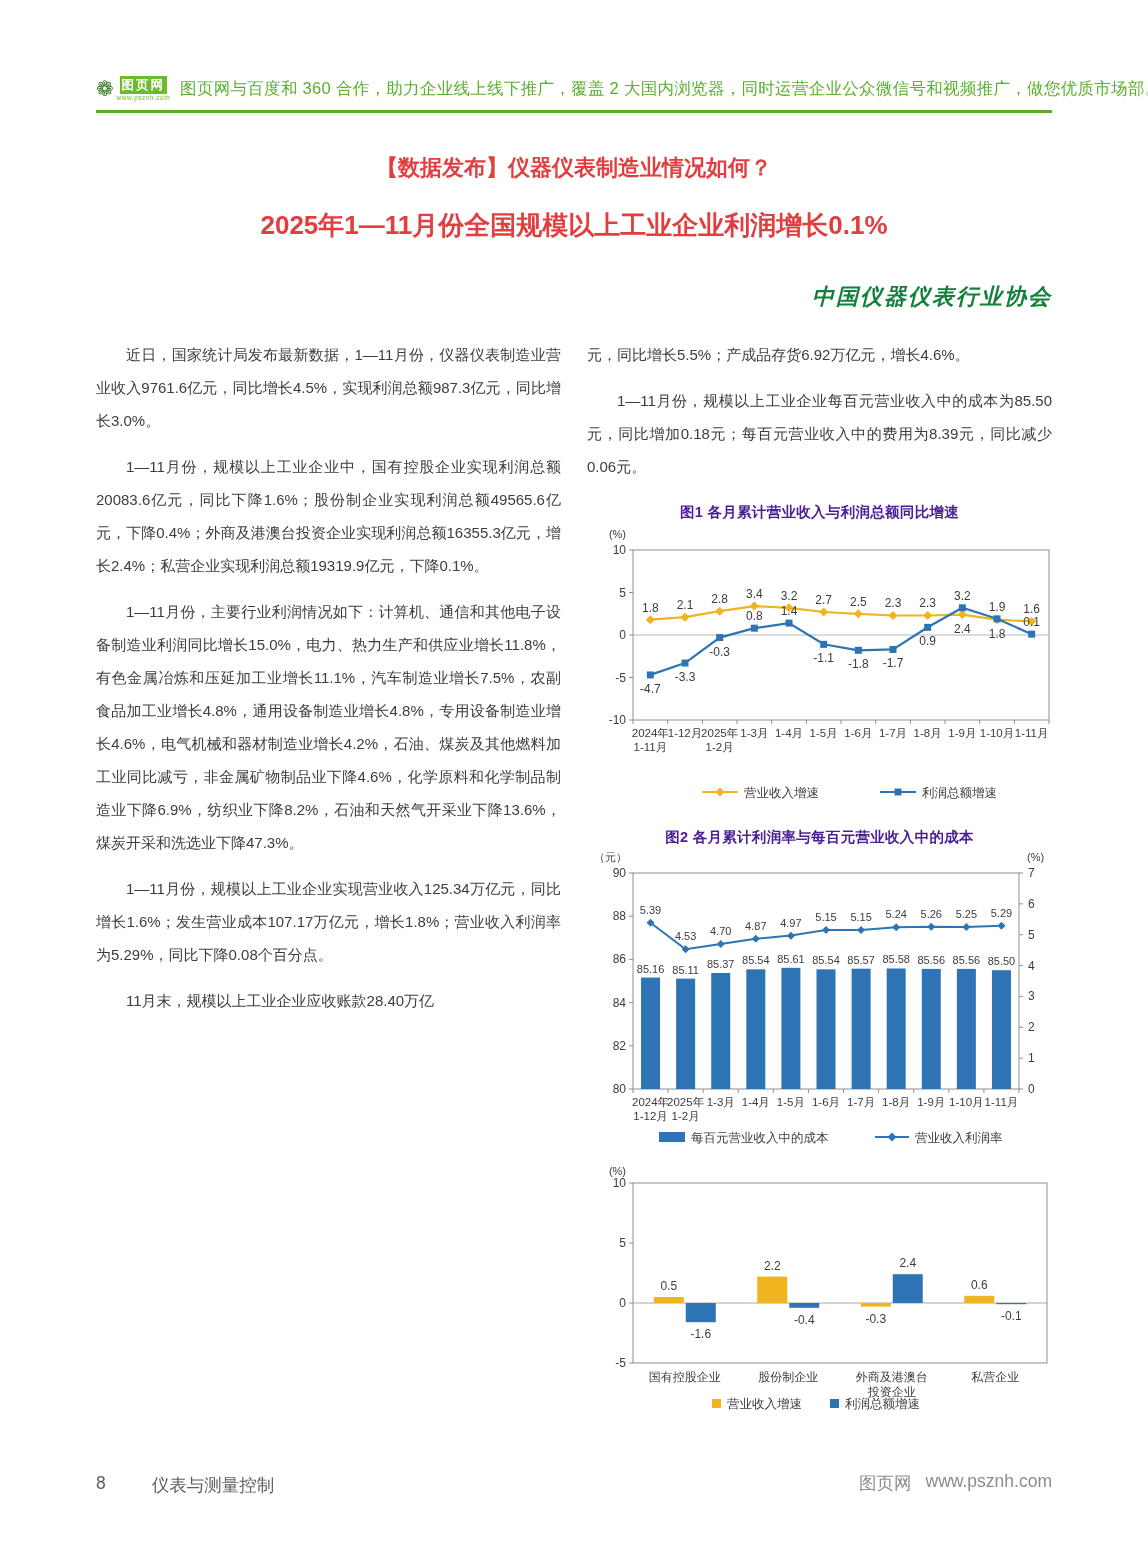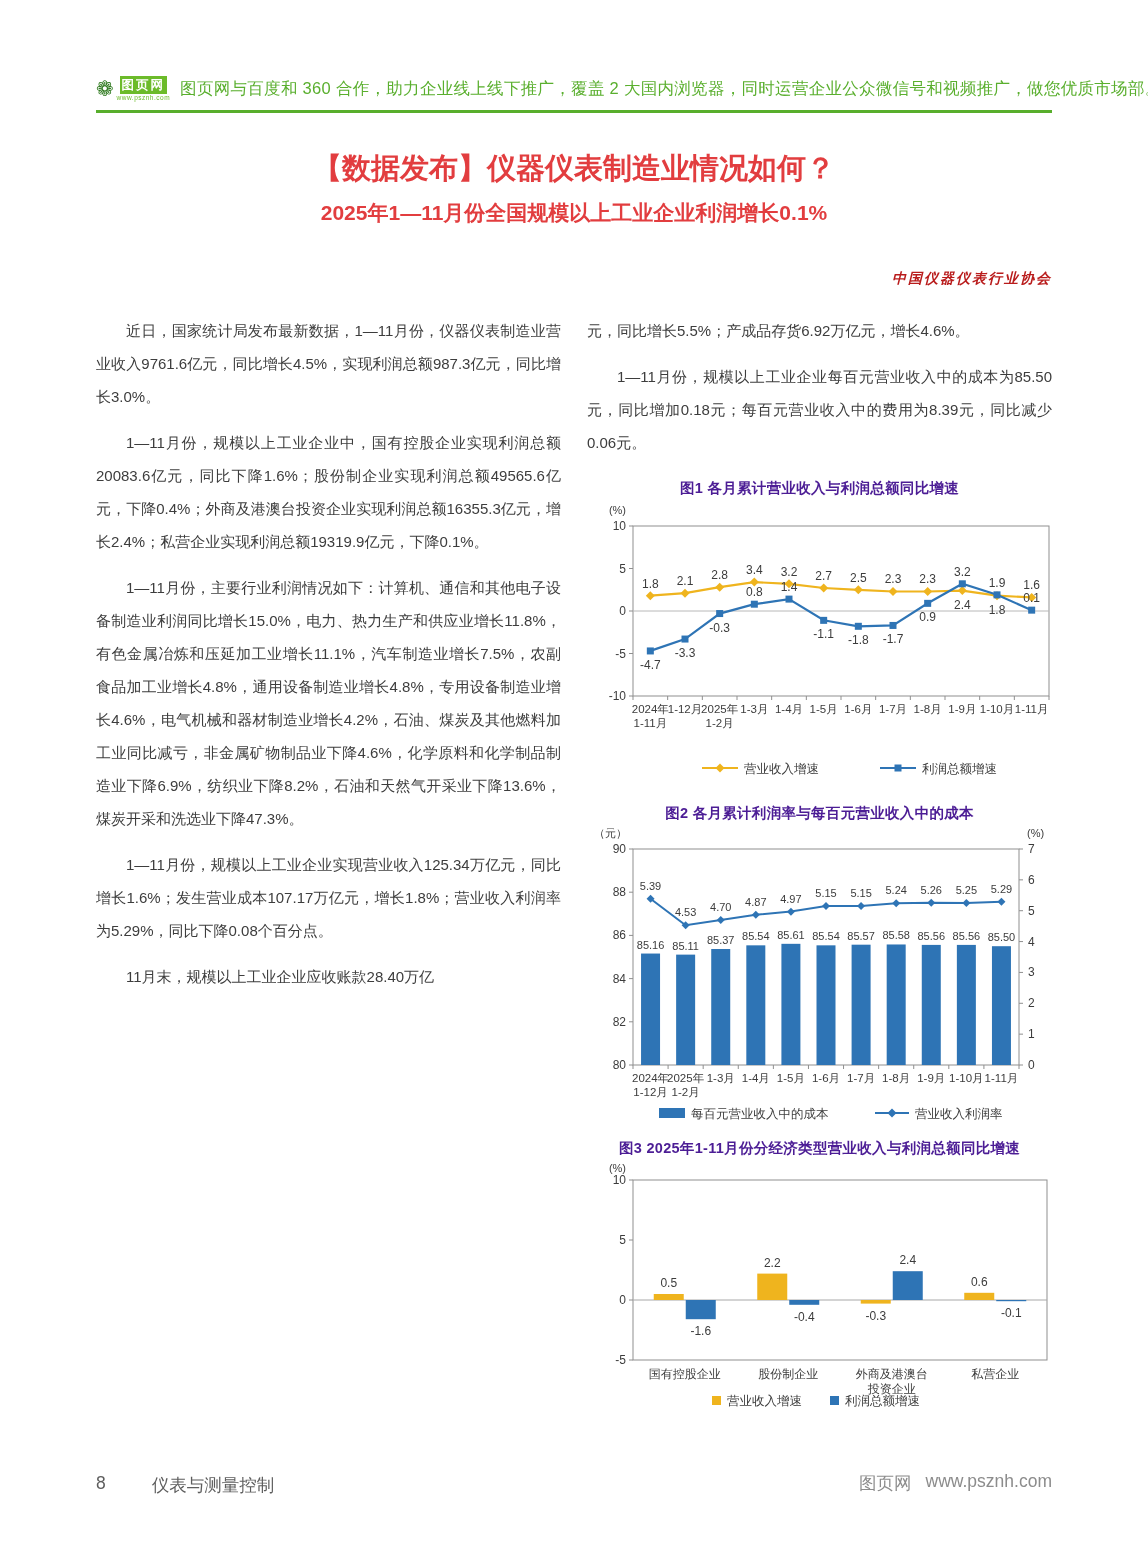--- a/index.html
+++ b/index.html
@@ -12,23 +12,23 @@
   .banner{display:flex;align-items:center;gap:10px;border-bottom:3px solid #58ae2c;padding-bottom:9px;}
   .logo{display:flex;align-items:center;gap:3px;}
   .logo-flower{color:#2f7a1f;font-size:21px;line-height:20px;}
   .logo-stack{display:flex;flex-direction:column;align-items:center;}
   .logo-tiles{display:flex;gap:1px;}
   .logo-tile{background:#6cbb2a;color:#fff;font-weight:bold;font-size:12.5px;line-height:16px;padding:1px 2px;letter-spacing:2px;}
   .logo-url{font-size:6.5px;color:#6cbb2a;line-height:7px;letter-spacing:.5px;}
   .banner-text{color:#5aaf2e;font-size:16.5px;letter-spacing:.3px;white-space:nowrap;}
   
   .title-block{margin-top:38px;text-align:center;font-weight:bold;color:#e23d3f;}
-  .title-line1{font-size:29px;line-height:34px;}
-  .title-line2{font-size:21px;line-height:34px;margin-top:11px;}
-  .byline{margin-top:40px;text-align:right;font-family:"Liberation Serif","DejaVu Serif",serif;font-style:italic;font-weight:bold;font-size:14px;color:#b91c1c;letter-spacing:2px;}
+  .title-line1{font-size:22px;line-height:34px;}
+  .title-line2{font-size:26px;line-height:34px;margin-top:23px;}
+  .byline{margin-top:40px;text-align:right;font-family:"Liberation Serif","DejaVu Serif",serif;font-style:italic;font-weight:bold;font-size:22px;color:#15803d;letter-spacing:2px;}
   
   .columns{display:flex;gap:26px;margin-top:26px;}
   .col{flex:1;min-width:0;}
   .col p{font-size:15px;line-height:33px;text-align:justify;text-indent:2em;margin:0 0 13px 0;}
   .col p.no-indent{text-indent:0;}
   
   .chart-block{margin-top:12px;}
   .chart-block.first{margin-top:20px;}
   .chart-title{font-size:14.5px;font-weight:bold;color:#4c1d95;text-align:center;margin-bottom:2px;letter-spacing:.3px;}
   .chart-block svg{display:block;}
@@ -282,21 +282,20 @@
             <text x="414.4545454545455" y="67.7657142857143" font-size="11" text-anchor="middle" fill="#3c3c3c" font-family="&quot;Liberation Sans&quot;,&quot;DejaVu Sans&quot;,sans-serif" font-weight="normal">5.29</text>
             <rect x="72" y="283" width="26" height="10" fill="#2e74b5"></rect>
             <text x="104" y="292.5" font-size="12.5" text-anchor="start" fill="#3c3c3c" font-family="&quot;Liberation Sans&quot;,&quot;DejaVu Sans&quot;,sans-serif" font-weight="normal">每百元营业收入中的成本</text>
             <line x1="288" y1="288" x2="322" y2="288" stroke="#2e74b5" stroke-width="2"></line>
             <path d="M305 283.5L309.5 288L305 292.5L300.5 288Z" fill="#2e74b5"></path>
             <text x="328" y="292.5" font-size="12.5" text-anchor="start" fill="#3c3c3c" font-family="&quot;Liberation Sans&quot;,&quot;DejaVu Sans&quot;,sans-serif" font-weight="normal">营业收入利润率</text>
           </svg>
       </div>
 
       <div class="chart-block">
-        <div class="chart-title">图3 2025年1-11月份分经济类型营业收入与利润总额同比增速</div>
         <svg id="fig3" width="470" height="262" viewBox="0 0 470 262">
             <rect x="46" y="20" width="414" height="180" fill="none" stroke="#8f8f8f" stroke-width="1"></rect>
             <line x1="46" y1="140" x2="460" y2="140" stroke="#a8a8a8" stroke-width="1"></line>
             <text x="39" y="12" font-size="11" text-anchor="end" fill="#3c3c3c" font-family="&quot;Liberation Sans&quot;,&quot;DejaVu Sans&quot;,sans-serif" font-weight="normal">(%)</text>
             <line x1="42" y1="20" x2="46" y2="20" stroke="#8f8f8f" stroke-width="1"></line>
             <text x="39" y="24" font-size="12" text-anchor="end" fill="#3c3c3c" font-family="&quot;Liberation Sans&quot;,&quot;DejaVu Sans&quot;,sans-serif" font-weight="normal">10</text>
             <line x1="42" y1="80" x2="46" y2="80" stroke="#8f8f8f" stroke-width="1"></line>
             <text x="39" y="84" font-size="12" text-anchor="end" fill="#3c3c3c" font-family="&quot;Liberation Sans&quot;,&quot;DejaVu Sans&quot;,sans-serif" font-weight="normal">5</text>
             <line x1="42" y1="140" x2="46" y2="140" stroke="#8f8f8f" stroke-width="1"></line>
             <text x="39" y="144" font-size="12" text-anchor="end" fill="#3c3c3c" font-family="&quot;Liberation Sans&quot;,&quot;DejaVu Sans&quot;,sans-serif" font-weight="normal">0</text>

